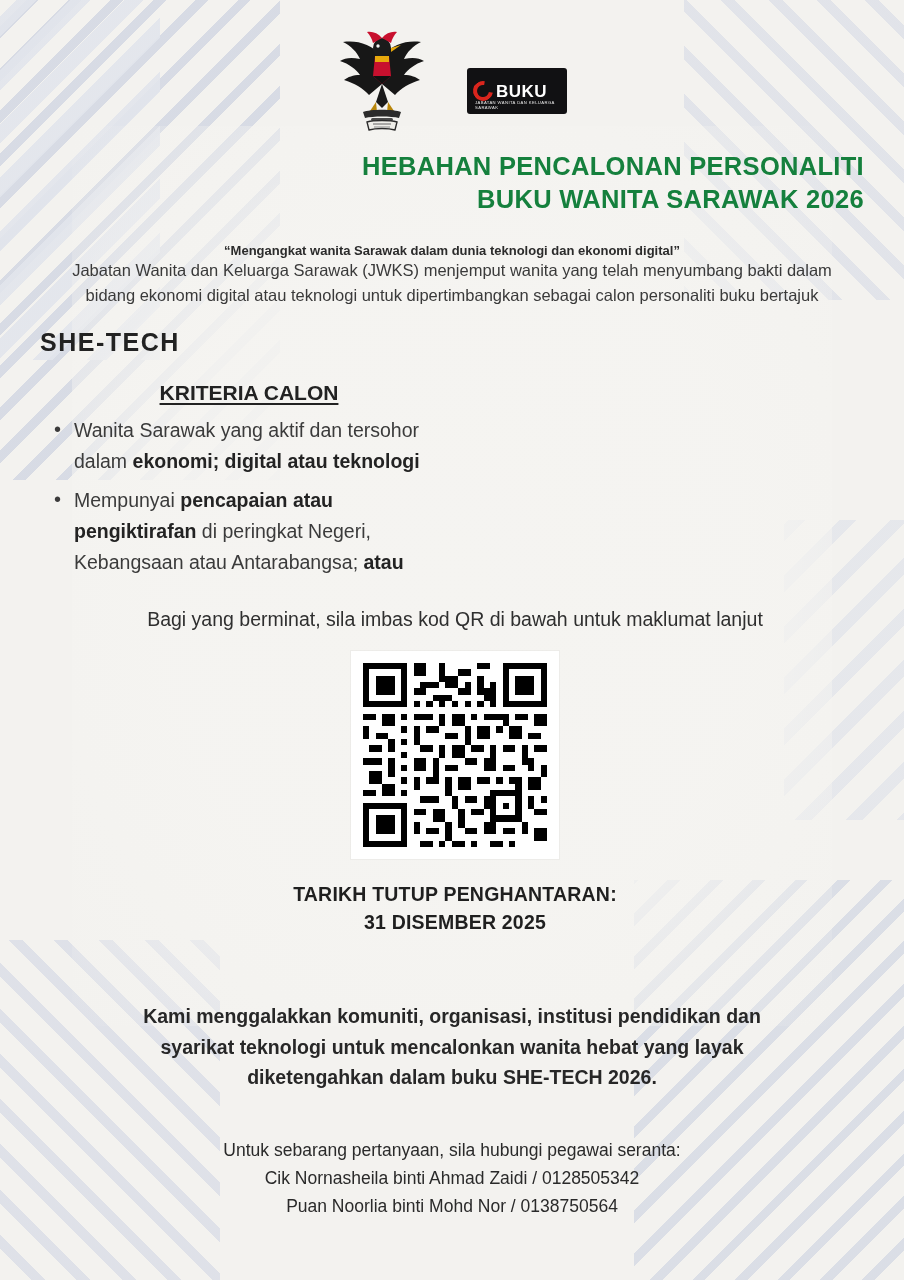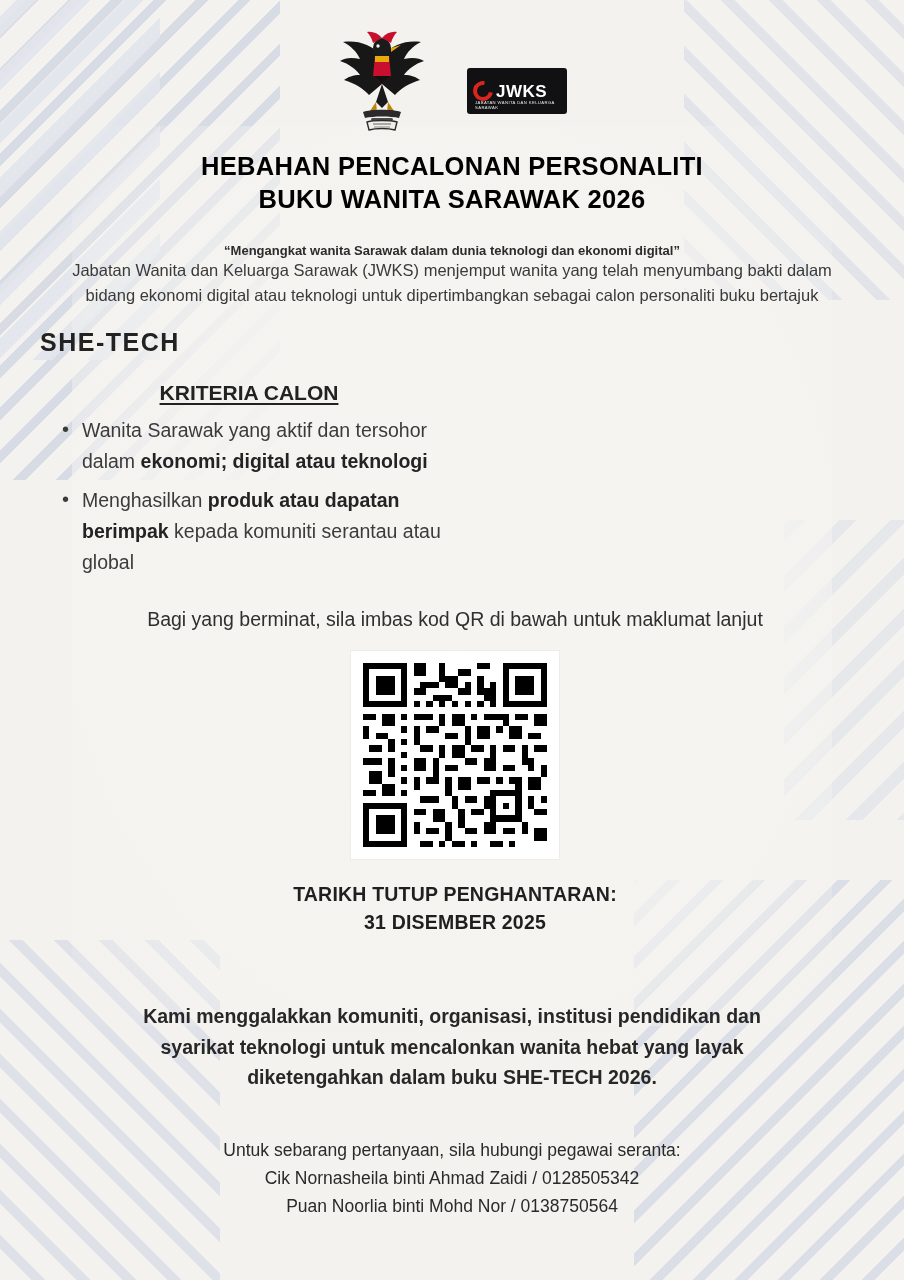--- a/index.html
+++ b/index.html
@@ -174,26 +174,26 @@
     bottom: 4px;
     color: #e8e8e8;
     font-size: 4.2px;
     letter-spacing: 0.4px;
     line-height: 1.25;
     width: 88px;
   }
 
   h1.title {
     margin: 4px 0 0 0;
-    text-align: center;
+    text-align: right;
     font-size: 25.5px;
     font-weight: bold;
     letter-spacing: 0.3px;
     line-height: 1.28;
-    color: #000000;
+    color: #15803d;
   }
   .tagline {
     margin: 28px 0 0 0;
     text-align: center;
     font-size: 13px;
     font-weight: bold;
     color: #2b2b2b;
   }
   .intro {
     margin: 0 auto 0 auto;
@@ -239,21 +239,21 @@
   h2.criteria-heading {
     margin: 0 0 10px 0;
     text-align: center;
     font-size: 21px;
     font-weight: bold;
     text-decoration: underline;
     text-underline-offset: 3px;
     color: #222;
   }
   ul.criteria {
-    margin: 8px;
+    margin: 0;
     padding-left: 26px;
     list-style: none;
   }
   ul.criteria li {
     position: relative;
     font-size: 19.5px;
     line-height: 1.58;
     color: #3b3b3b;
     margin-bottom: 8px;
   }
@@ -350,21 +350,21 @@
 
       <path d="M26 86 C33 83 57 83 64 86 L62 92 C54 90 36 90 28 92 Z" fill="#2b2b2b"></path>
       <rect x="34" y="92" width="22" height="3" rx="1.5" fill="#4a4a4a"></rect>
       <path d="M30 96 C37 94 53 94 60 96 L58 104 C51 102 39 102 32 104 Z" fill="#efeee9" stroke="#2b2b2b" stroke-width="1.4"></path>
       <path d="M36 98 L54 98" stroke="#6d6d6d" stroke-width="1.1"></path>
       <path d="M37 101 L53 101" stroke="#8a8a8a" stroke-width="1"></path>
     </svg>
 
     <div class="jwks-logo">
       <span class="jwks-swoosh"></span>
-      <span class="jwks-text">JWKS</span>
+      <span class="jwks-text">BUKU</span>
       <span class="jwks-sub">JABATAN WANITA DAN KELUARGA
 SARAWAK</span>
     </div>
   </div>
 
   <h1 class="title">
     <span>HEBAHAN PENCALONAN PERSONALITI</span><br>
     <span>BUKU WANITA SARAWAK 2026</span>
   </h1>
 
@@ -373,21 +373,21 @@
   <p class="intro">Jabatan Wanita dan Keluarga Sarawak (JWKS) menjemput wanita yang telah menyumbang bakti dalam bidang ekonomi digital atau teknologi untuk dipertimbangkan sebagai calon personaliti buku bertajuk</p>
 
   <p class="booktitle">SHE-TECH</p>
 
   <div class="columns">
 
     <div class="col-left">
       <h2 class="criteria-heading">KRITERIA CALON</h2>
       <ul class="criteria">
         <li><span>Wanita Sarawak yang aktif dan tersohor dalam </span><b>ekonomi; digital atau teknologi</b></li>
-        <li><span>Menghasilkan </span><b>produk atau dapatan berimpak</b><span> kepada komuniti serantau atau global</span></li>
+        <li><span>Mempunyai </span><b>pencapaian atau pengiktirafan</b><span> di peringkat Negeri, Kebangsaan atau Antarabangsa; </span><b>atau</b></li>
       </ul>
     </div>
 
     <div class="divider"></div>
 
     <div class="col-right">
       <p class="qr-lead">Bagi yang berminat, sila imbas kod QR  di bawah untuk maklumat lanjut</p>
 
       <div class="qr-wrap">
         <svg width="184" height="184" viewBox="0 0 29 29" shape-rendering="crispEdges">

